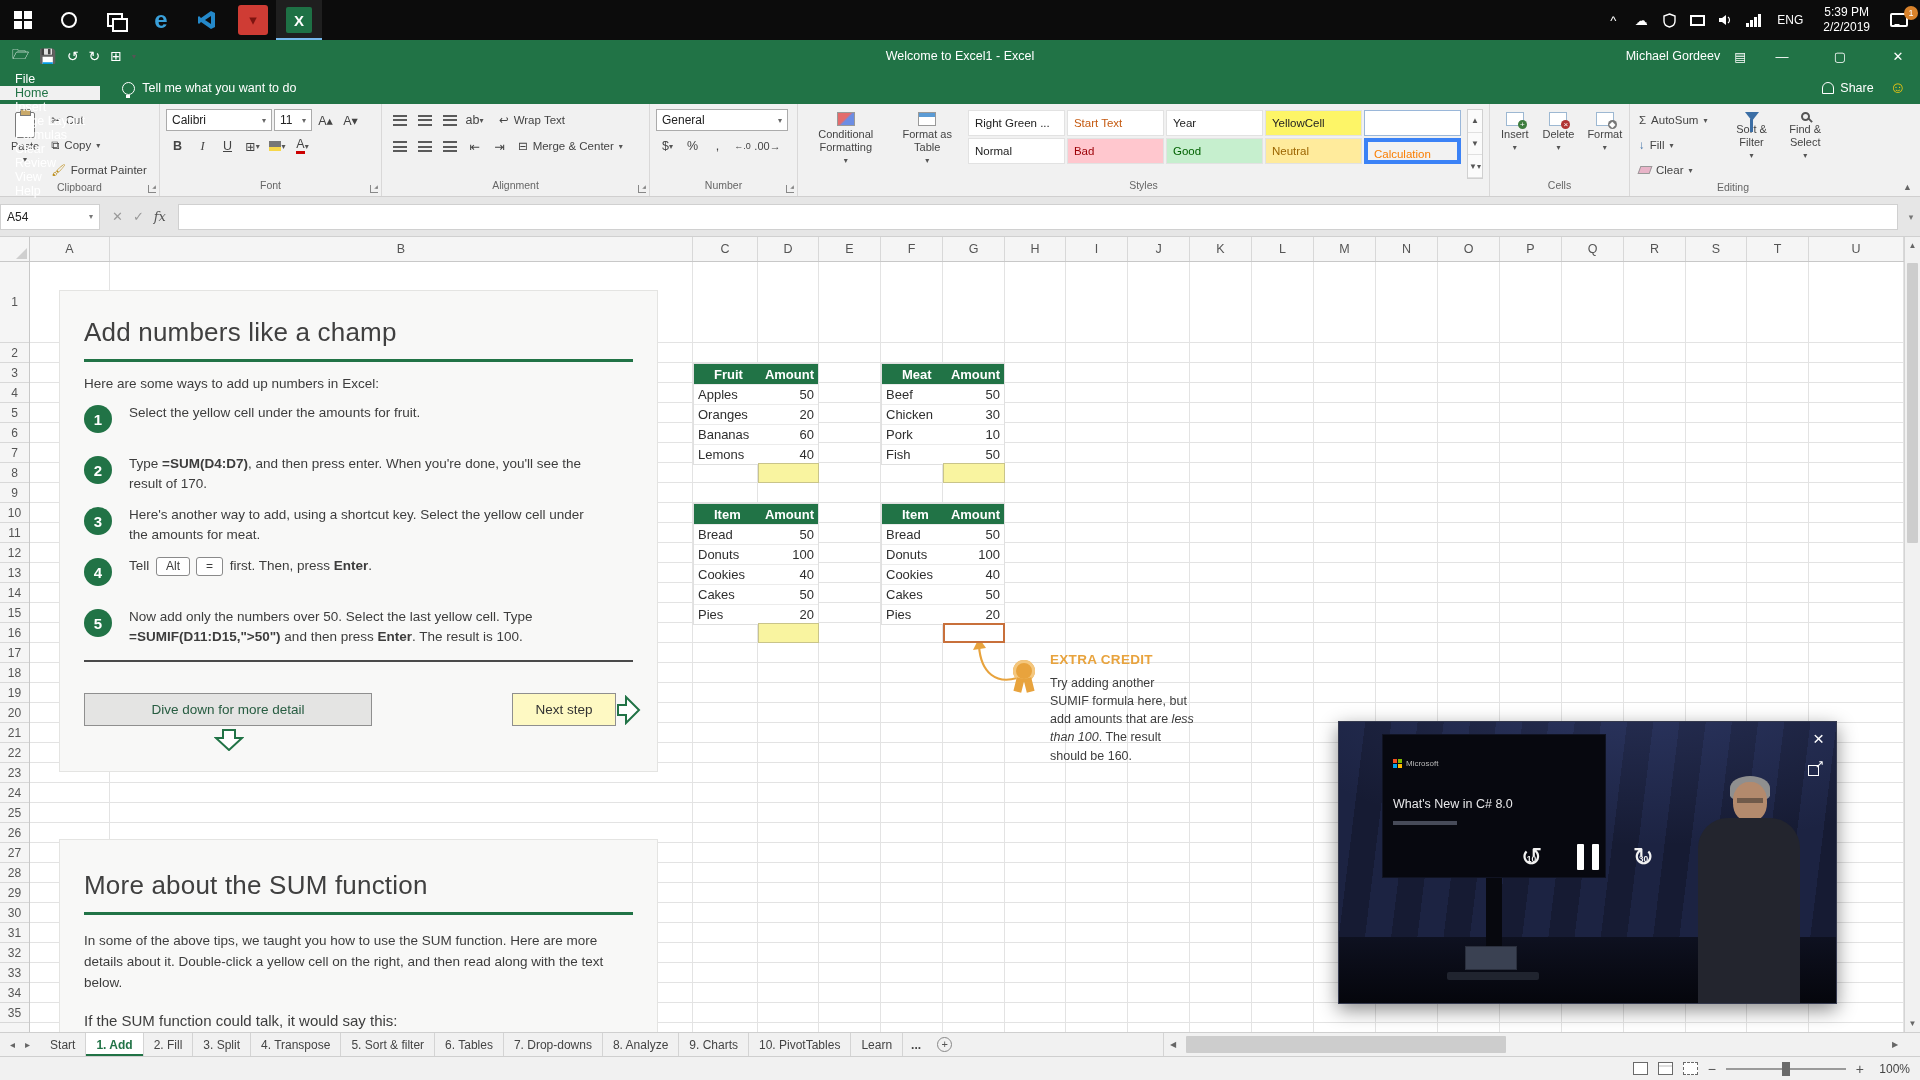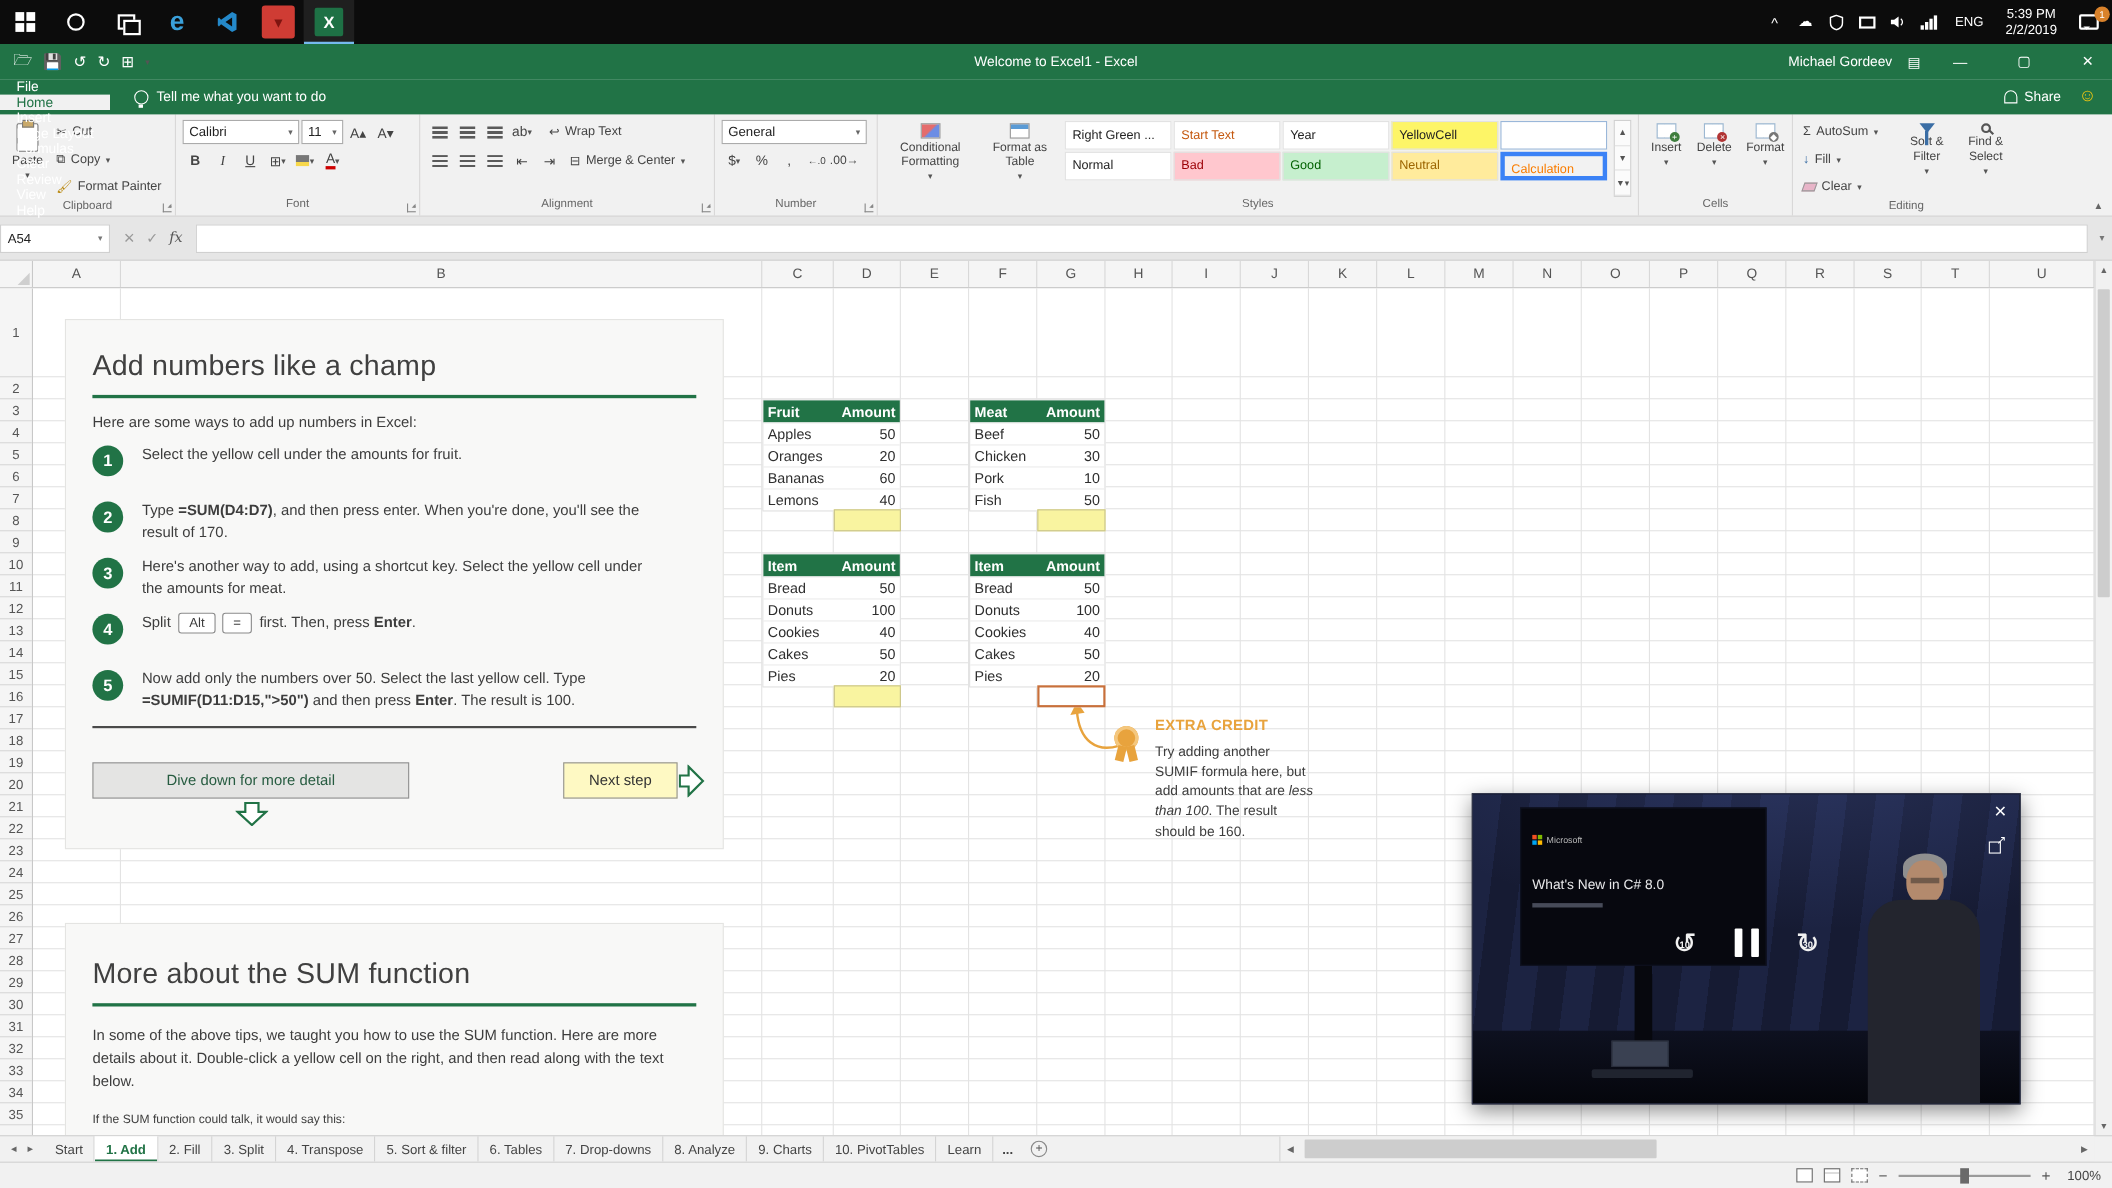--- a/index.html
+++ b/index.html
@@ -123,26 +123,26 @@
 .stepnum{flex:0 0 28px;width:28px;height:28px;border-radius:50%;background:#217346;color:#fff;font-size:15px;font-weight:bold;display:flex;align-items:center;justify-content:center;margin-top:2px}
 .steptxt{font-size:13.5px;line-height:1.5;max-width:455px}
 kbd{display:inline-block;border:1px solid #8a8a8a;border-radius:3px;background:#fff;padding:0 9px;font-size:12px;font-family:inherit;line-height:17px;margin:0 3px}
 .divider{height:2px;background:#4a4a4a;margin:2px 24px 0 24px}
 .btn{position:absolute;height:33px;display:flex;align-items:center;justify-content:center;font-size:13.5px;border:1px solid #8f8f8f}
 .btn-dive{left:24px;top:402px;width:288px;background:#e4e4e3;color:#275c41}
 .btn-next{left:452px;top:402px;width:104px;background:#fef9c3;color:#333}
 .arrow-svg{position:absolute}
 .card2 h1{padding-top:30px}
 .cpara{font-size:13.5px;line-height:1.55;padding:16px 24px 0 24px}
-.cpara2{font-size:11px;padding:18px 24px 0 24px}
+.cpara2{font-size:15px;padding:18px 24px 0 24px}
 
 
 .mini-table{position:absolute;z-index:2;font-size:13px;color:#2e2e2e;background:#fff;border:1px solid #e0e0e0}
 .mt-head{display:flex;height:20px;background:#217346;color:#fff;font-weight:bold;align-items:center}
-.mt-head .n{padding-left:4px}.mt-head .a{margin-left:auto;padding-right:4px}
+.mt-head .n{padding-left:20px}.mt-head .a{margin-left:auto;padding-right:4px}
 .mt-row{display:flex;height:20px;align-items:center;border-top:1px solid #ececec}
 .mt-row .n{padding-left:4px}.mt-row .a{margin-left:auto;padding-right:4px}
 .cell-yellow{position:absolute;width:61px;height:20px;background:#f9f4a0;border:1px solid #c9c48a;z-index:2}
 .cell-selected{position:absolute;width:62px;height:20px;background:#fff;border:2px solid #c8703b;z-index:3}
 
 
 .ec{position:absolute;left:975px;top:390px;width:215px;z-index:2}
 .ec-title{position:absolute;left:45px;top:0;color:#e8a33d;font-weight:bold;font-size:13.5px;letter-spacing:.3px}
 .ec-text{position:absolute;left:45px;top:22px;width:145px;font-size:12.5px;line-height:1.45;color:#3d3d3d}
 .medal{position:absolute;left:8px;top:8px;width:22px;height:22px;border-radius:50%;background:#e8a33d;box-shadow:inset 0 0 0 3px #f4c77e}
@@ -707,21 +707,21 @@
           <div class="step">
             <div class="stepnum">2</div>
             <div class="steptxt"><span>Type </span><b>=SUM(D4:D7)</b><span>, and then press enter. When you're done, you'll see the result of 170.</span></div>
           </div>
           <div class="step">
             <div class="stepnum">3</div>
             <div class="steptxt">Here's another way to add, using a shortcut key. Select the yellow cell under the amounts for meat.</div>
           </div>
           <div class="step">
             <div class="stepnum">4</div>
-            <div class="steptxt"><span>Split </span><kbd>Alt</kbd><kbd>=</kbd><span> first. Then, press </span><b>Enter</b><span>.</span></div>
+            <div class="steptxt"><span>Tell </span><kbd>Alt</kbd><kbd>=</kbd><span> first. Then, press </span><b>Enter</b><span>.</span></div>
           </div>
           <div class="step">
             <div class="stepnum">5</div>
             <div class="steptxt"><span>Now add only the numbers over 50. Select the last yellow cell. Type </span><b>=SUMIF(D11:D15,"&gt;50")</b><span> and then press </span><b>Enter</b><span>. The result is 100.</span></div>
           </div>
         </div>
         <div class="divider"></div>
         <div class="btn btn-dive">Dive down for more detail</div>
         <div class="btn btn-next">Next step</div>
         <svg class="arrow-svg" style="left:154px;top:438px" width="30" height="22" viewBox="0 0 30 22">

